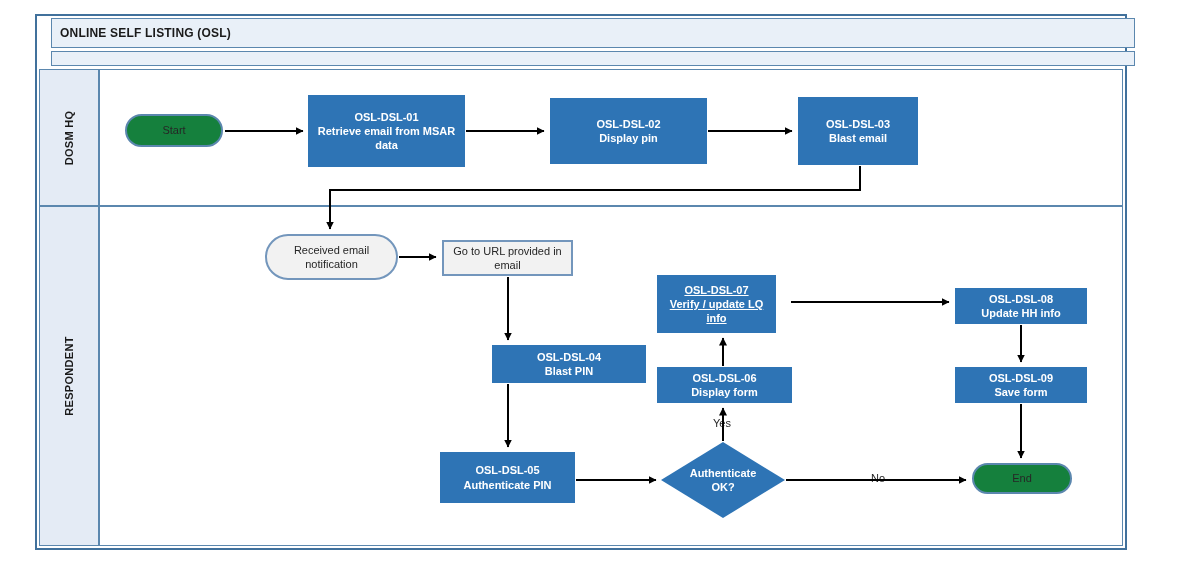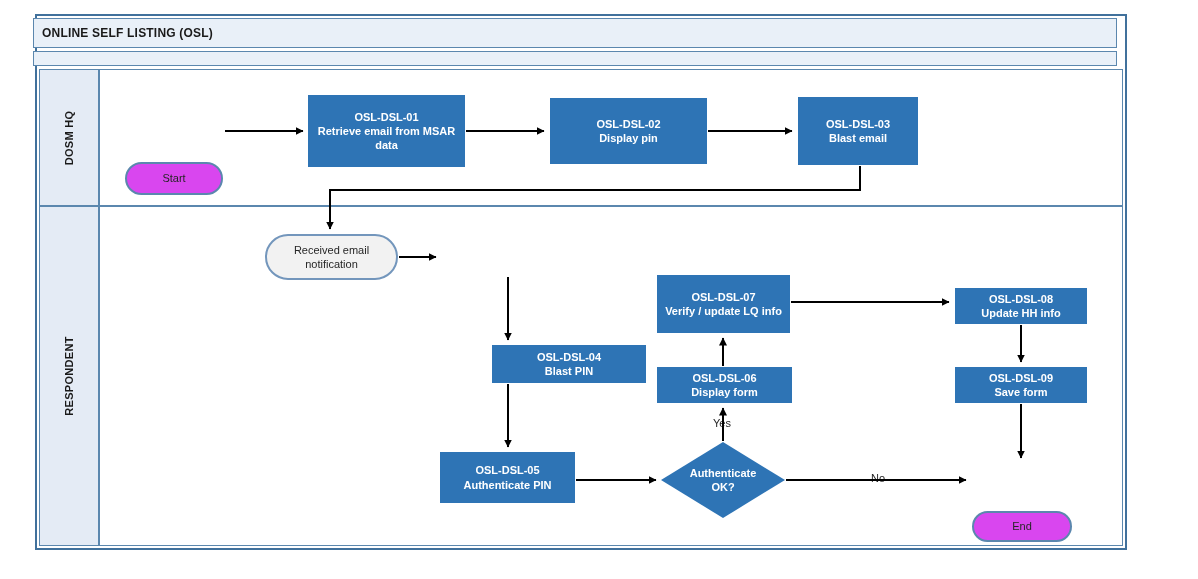--- a/index.html
+++ b/index.html
@@ -14,21 +14,21 @@
   }
   .abs { position: absolute; }
 
   
   .outer-frame {
     left: 35px; top: 14px; width: 1092px; height: 536px;
     border: 2px solid #41719C;
     background: #ffffff;
   }
   .band {
-    left: 33px; width: 1084px;
+    left: 51px; width: 1084px;
     background: #E9F0F8;
     border: 1px solid #5B87AE;
   }
   .title-band { top: 18px; height: 30px; display: flex; align-items: center; padding-left: 8px; }
   .title-text { font-size: 12px; font-weight: 700; color: #1a1a1a; letter-spacing: 0.2px; }
   .thin-band { top: 51px; height: 15px; }
   .lanes-box {
     left: 39px; top: 69px; width: 1084px; height: 477px;
     border: 1px solid #5B87AE;
     background: #ffffff;
@@ -72,26 +72,25 @@
   .process .proc-id { display: block; }
   .process .proc-desc { display: block; }
   .manual {
     background: #F2F2F2;
     border: 2px solid #7396BC;
     color: #262626;
     font-size: 11px;
     padding: 2px 4px;
   }
   .terminator {
-    background: #d946ef;
+    background: #15803d;
     border: 2px solid #5B87AE;
     border-radius: 18px;
     color: #262626;
     font-size: 11px;
-    margin-top: 48px;
   }
   .diamond-wrap { }
   .diamond-svg { position: absolute; left: 0; top: 0; }
   .diamond-text {
     position: absolute; left: 0; top: 0; width: 100%; height: 100%;
     display: flex; align-items: center; justify-content: center;
     color: #ffffff; font-size: 11px; font-weight: 700;
     text-align: center; line-height: 1.3;
   }
   .edge-label {
@@ -146,20 +145,23 @@
 
   <div class="abs node process" style="left:798px; top:97px; width:120px; height:68px;">
     <span class="proc-id">OSL-DSL-03</span>
     <span class="proc-desc">Blast email</span>
   </div>
 
   <div class="abs node manual" style="left:265px; top:234px; width:133px; height:46px;border-radius:23px;">
     <span>Received email notification</span>
   </div>
 
+  <div class="abs node manual" style="left:442px; top:240px; width:131px; height:36px;">
+    <span>Go to URL provided in email</span>
+  </div>
 
   <div class="abs node process" style="left:456px; top:345px; width:154px; height:38px;margin-left:36px;">
     <span class="proc-id">OSL-DSL-04</span>
     <span class="proc-desc">Blast PIN</span>
   </div>
 
   <div class="abs node process" style="left:440px; top:452px; width:135px; height:51px;">
     <span class="proc-id">OSL-DSL-05</span>
     <span class="proc-desc">Authenticate PIN</span>
   </div>
@@ -169,21 +171,21 @@
       <polygon points="62,0 124,38 62,76 0,38" fill="#2E74B5"></polygon>
     </svg>
     <div class="diamond-text" style="padding:0 18px;">Authenticate OK?</div>
   </div>
 
   <div class="abs node process" style="left:657px; top:367px; width:135px; height:36px;">
     <span class="proc-id">OSL-DSL-06</span>
     <span class="proc-desc">Display form</span>
   </div>
 
-  <div class="abs node process" style="left:657px; top:275px; width:133px; height:58px;">
+  <div class="abs node process" style="left:657px; top:275px; width:119px; height:58px;text-decoration:underline;">
     <span class="proc-id">OSL-DSL-07</span>
     <span class="proc-desc">Verify / update LQ info</span>
   </div>
 
   <div class="abs node process" style="left:955px; top:288px; width:132px; height:36px;">
     <span class="proc-id">OSL-DSL-08</span>
     <span class="proc-desc">Update HH info</span>
   </div>
 
   <div class="abs node process" style="left:955px; top:367px; width:132px; height:36px;">

